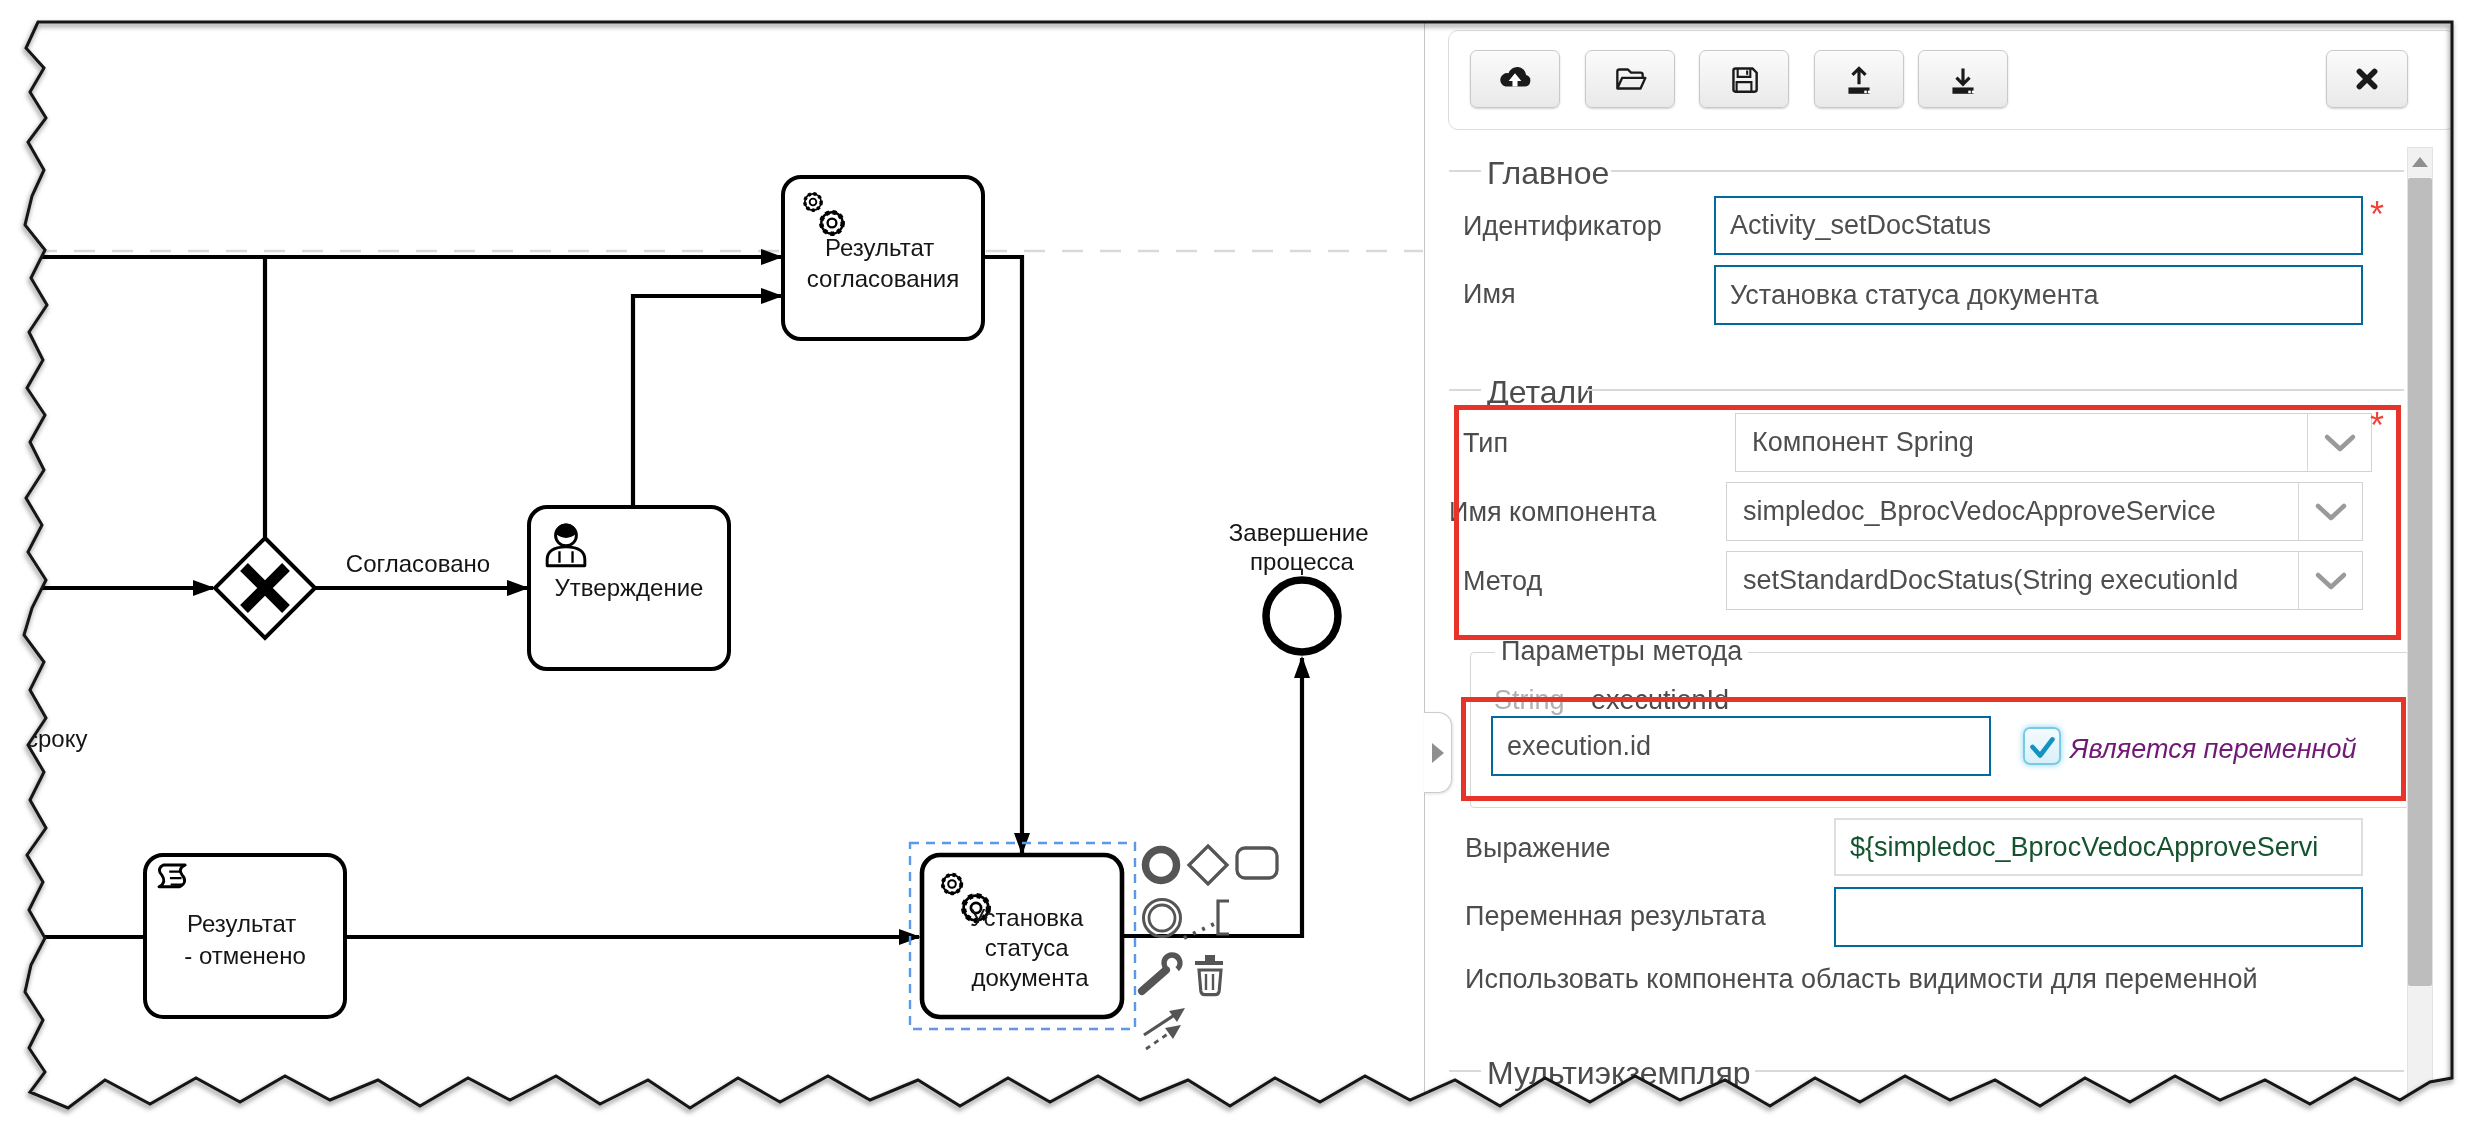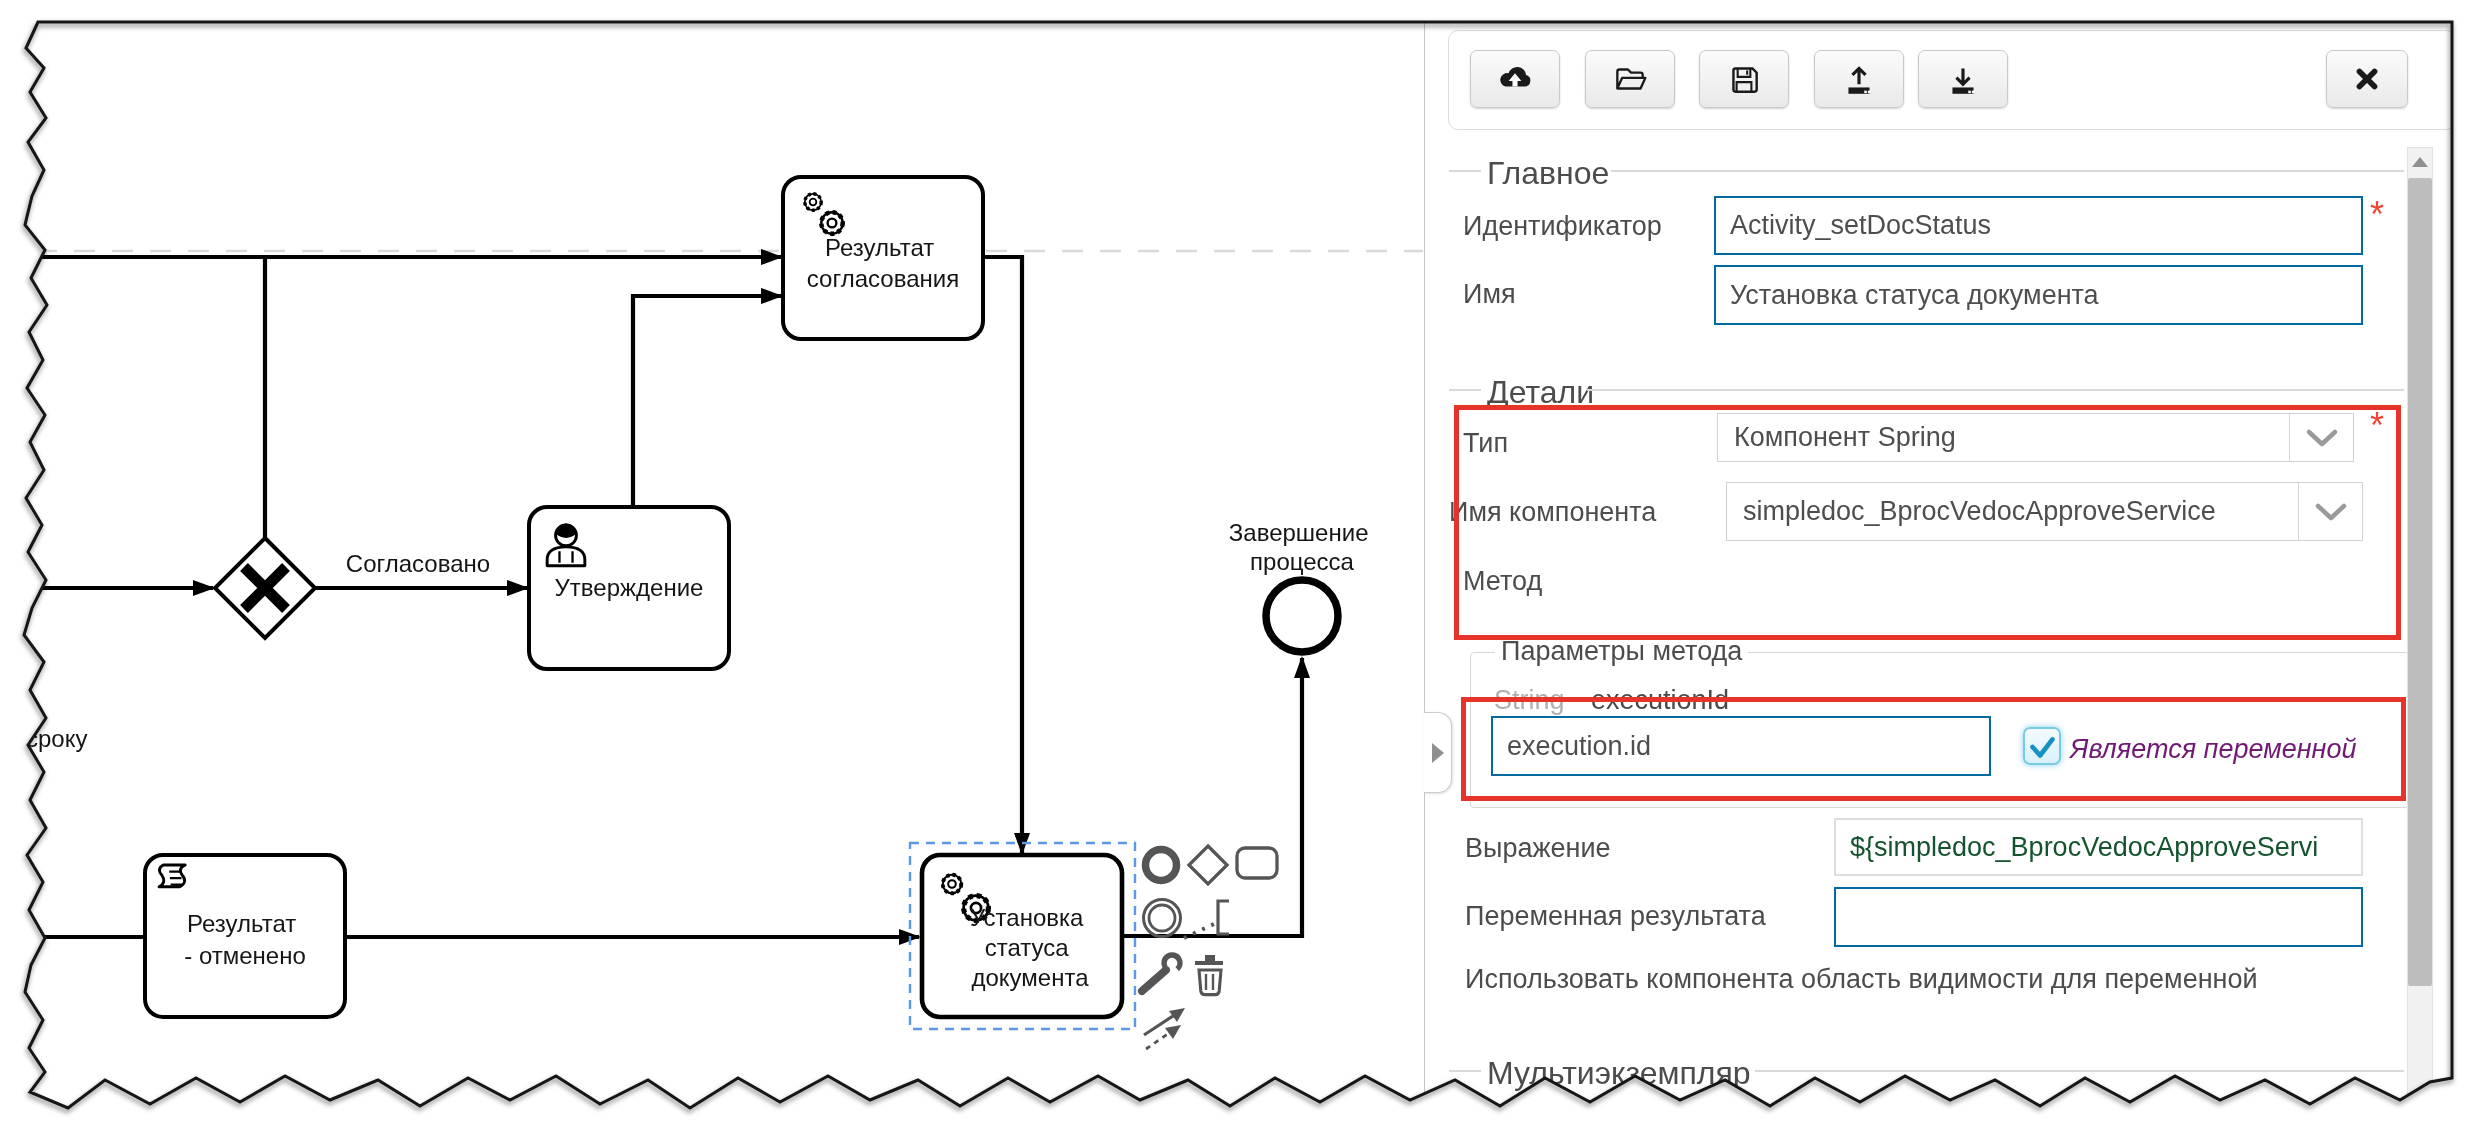--- a/index.html
+++ b/index.html
@@ -235,41 +235,49 @@
     <div class="abs flabel" style="left:38px;top:257px;">Имя</div>
     <div class="abs finput" style="left:289px;top:243px;width:649px;height:60px;">Установка статуса документа</div>
 
     <div class="abs rule" style="left:24px;top:367px;width:32px;"></div>
     <div class="abs legend-text" style="left:56px;top:352px;">Детали</div>
     <div class="abs rule" style="left:162px;top:367px;width:817px;"></div>
 
     <div class="abs red-rect" style="left:29px;top:383px;width:947px;height:235px;"></div>
 
     <div class="abs flabel" style="left:38px;top:406px;">Тип</div>
-    <div class="abs combo" style="left:292px;top:391px;width:637px;height:49px;">
+    <div class="abs combo" style="left:310px;top:391px;width:637px;height:59px;">
       <div class="val">Компонент Spring</div>
       <div class="dd">
           <svg width="34" height="20" viewBox="0 0 34 20">
         <path d="M4,4 L17,16 L30,4" fill="none" stroke="#9a9a9a" stroke-width="4.5" stroke-linecap="round" stroke-linejoin="round"></path>
           </svg>
         </div>
     </div>
     <div class="abs req" style="left:945px;top:386px;">*</div>
 
     <div class="abs flabel" style="left:24px;top:475px;">Имя компонента</div>
     <div class="abs combo" style="left:301px;top:460px;width:637px;height:59px;">
       <div class="val">simpledoc_BprocVedocApproveService</div>
       <div class="dd">
           <svg width="34" height="20" viewBox="0 0 34 20">
         <path d="M4,4 L17,16 L30,4" fill="none" stroke="#9a9a9a" stroke-width="4.5" stroke-linecap="round" stroke-linejoin="round"></path>
           </svg>
         </div>
     </div>
 
     <div class="abs flabel" style="left:38px;top:544px;">Метод</div>
+    <div class="abs combo" style="left:301px;top:529px;width:637px;height:59px;">
+      <div class="val">setStandardDocStatus(String executionId</div>
+      <div class="dd">
+          <svg width="34" height="20" viewBox="0 0 34 20">
+        <path d="M4,4 L17,16 L30,4" fill="none" stroke="#9a9a9a" stroke-width="4.5" stroke-linecap="round" stroke-linejoin="round"></path>
+          </svg>
+        </div>
+    </div>
 
     <div class="abs groupbox" style="left:45px;top:630px;width:939px;height:156px;"></div>
     <div class="abs legend-text" style="left:70px;top:614px;font-size:27px;">Параметры метода</div>
 
     <span class="abs param-type" style="left:69px;top:663px;">String</span>
     <span class="abs param-name" style="left:166px;top:663px;">executionId</span>
 
     <div class="abs red-rect" style="left:36px;top:675px;width:945px;height:104px;"></div>
 
     <div class="abs finput" style="left:66px;top:694px;width:500px;height:60px;z-index:7;">execution.id</div>

